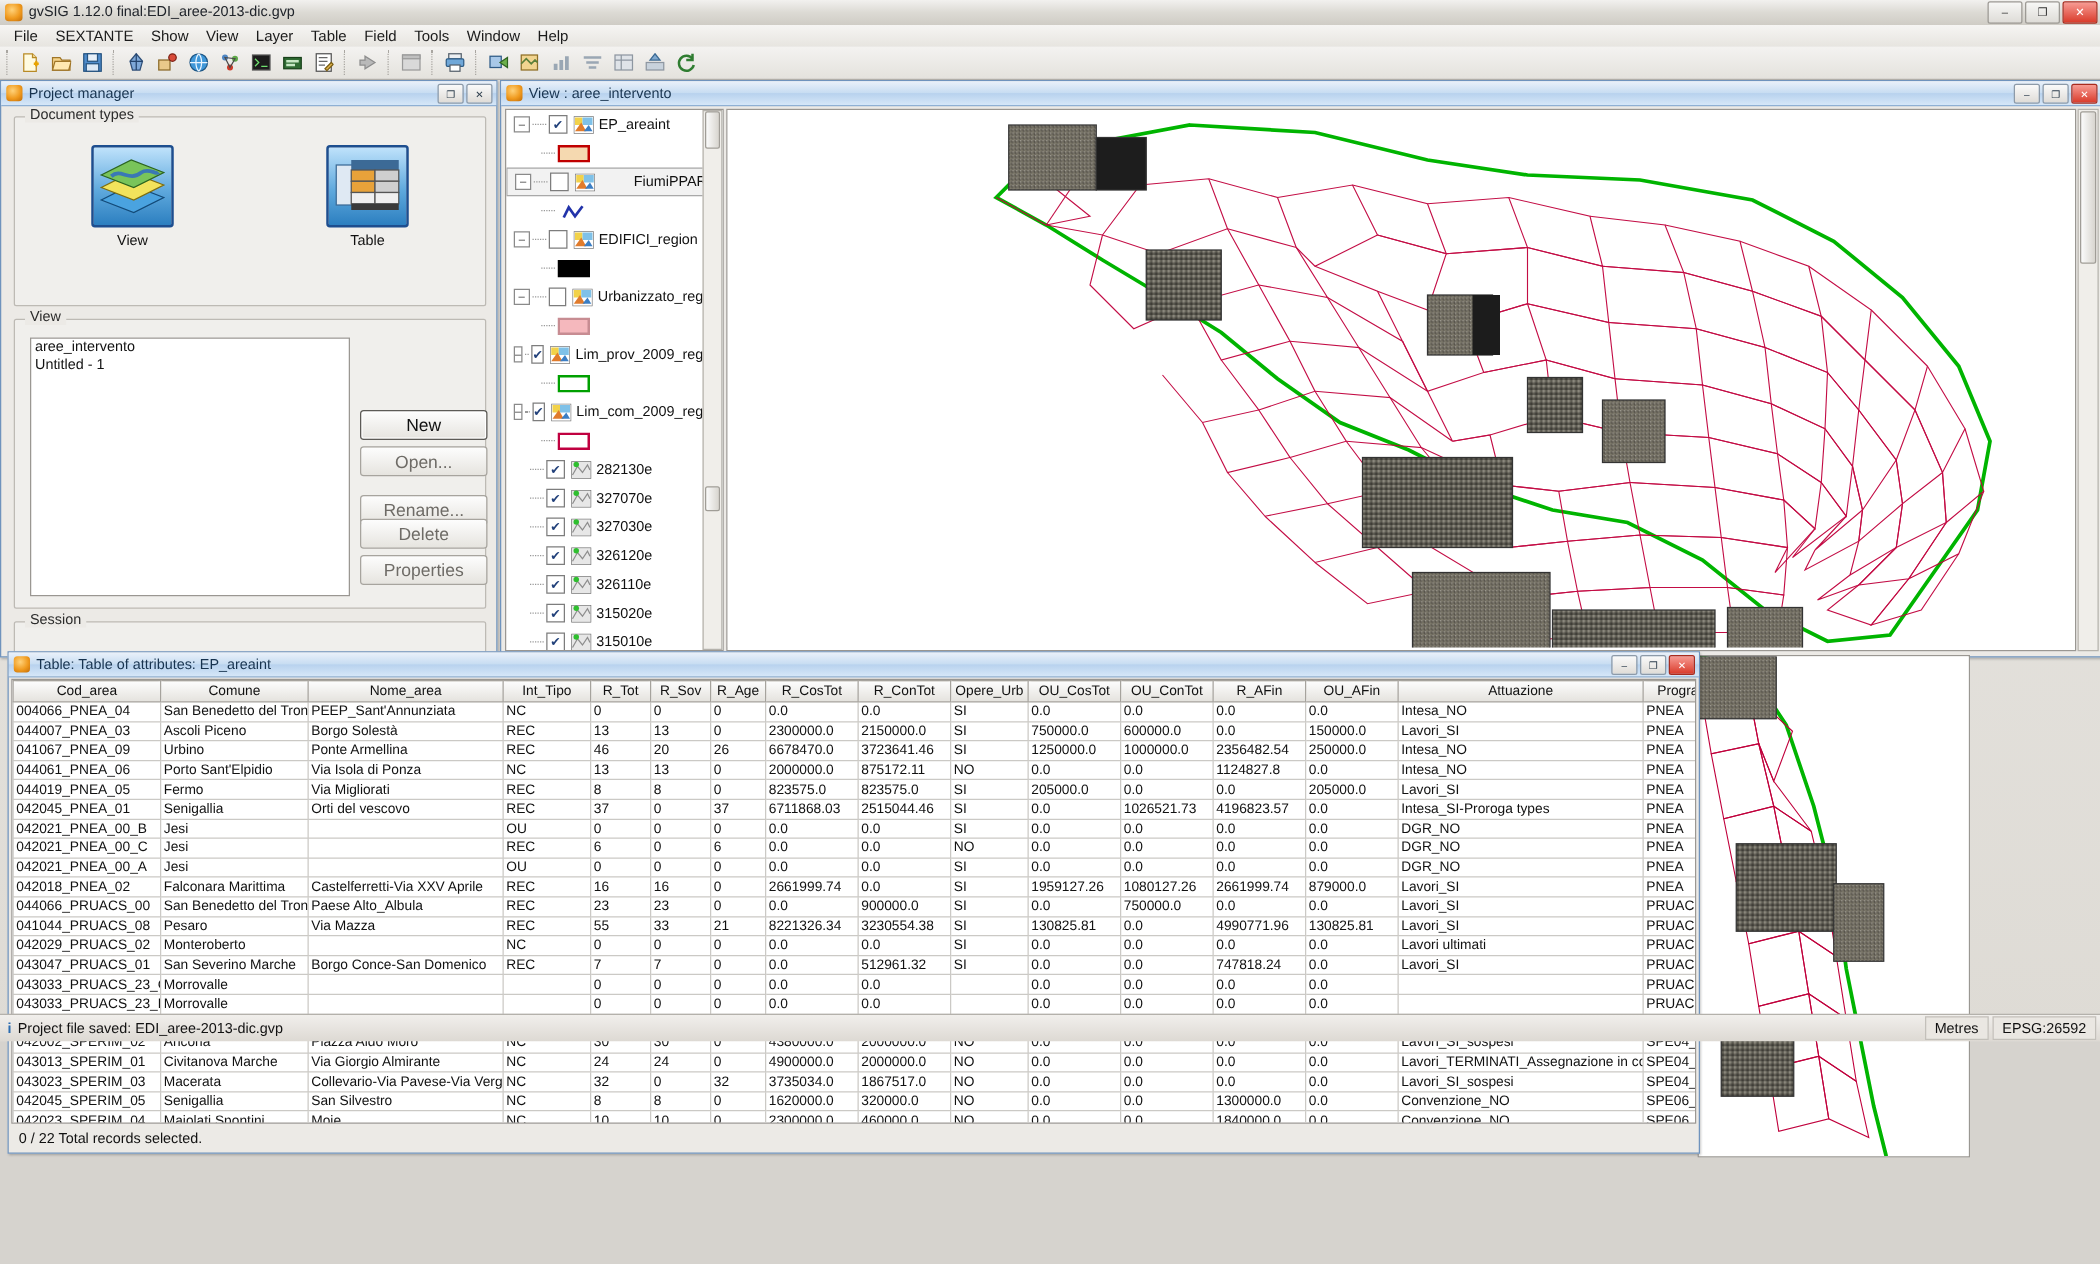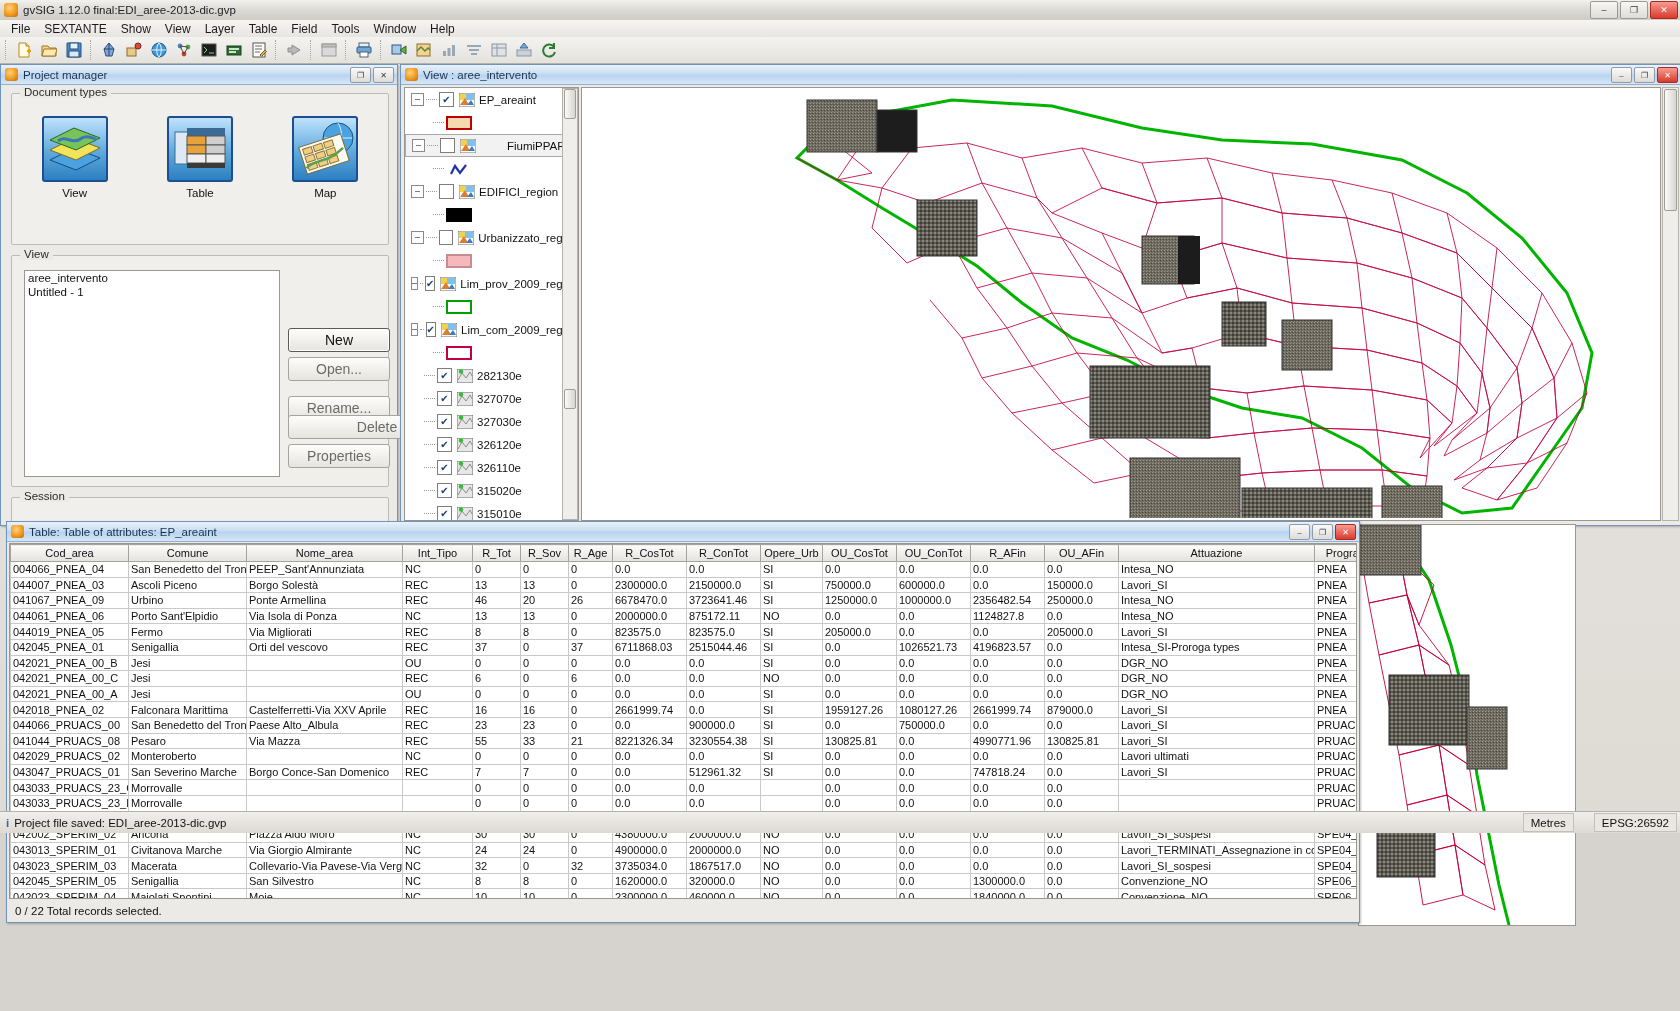--- a/index.html
+++ b/index.html
@@ -343,57 +343,33 @@
               <rect x="37" y="18" width="19" height="9" fill="#cfcfcf" stroke="#555"></rect>
               <rect x="18" y="27" width="19" height="9" fill="#e8a23a" stroke="#555"></rect>
               <rect x="37" y="27" width="19" height="9" fill="#cfcfcf" stroke="#555"></rect>
               <rect x="18" y="36" width="19" height="9" fill="#efefef" stroke="#555"></rect>
               <rect x="37" y="36" width="19" height="9" fill="#efefef" stroke="#555"></rect>
               <rect x="18" y="45" width="38" height="5" fill="#3a3a3a"></rect>
             </svg>
           </div>
           <div class="doc-cap">Table</div>
         </div>
-        <div class="doctype">
-          <div class="doc-img">
-            <svg viewBox="0 0 62 62" width="62" height="62">
-              <circle cx="44" cy="20" r="15" fill="#4aa3e0" stroke="#18537f"></circle>
-              <path d="M30 20h28M44 5c5 7 5 23 0 30" fill="none" stroke="#d8efff"></path>
-              <g transform="rotate(-18 30 36)">
-                <rect x="8" y="22" width="44" height="28" fill="#fdfaf2" stroke="#7c6a36"></rect>
-                <g fill="#f0cf85" stroke="#8b7434">
-                  <rect x="11" y="25" width="9" height="6"></rect>
-                    <rect x="22" y="25" width="9" height="6"></rect>
-                    <rect x="33" y="25" width="9" height="6"></rect>
-                  <rect x="11" y="33" width="9" height="6"></rect>
-                    <rect x="22" y="33" width="9" height="6"></rect>
-                    <rect x="33" y="33" width="9" height="6"></rect>
-                  <rect x="11" y="41" width="9" height="6"></rect>
-                    <rect x="22" y="41" width="9" height="6"></rect>
-                    <rect x="33" y="41" width="9" height="6"></rect>
-                </g>
-                <path d="M9 44 C20 38, 30 46, 50 36" fill="none" stroke="#5ba04a" stroke-width="2.5"></path>
-              </g>
-            </svg>
-          </div>
-          <div class="doc-cap">Map</div>
-        </div>
       </div>
     </div>
 
     <div class="groupbox" style="left:10px; top:190px; width:376px; height:230px;">
       <span class="gb-label">View</span>
       <div class="listbox" style="left:12px; top:14px; width:254px; height:205px;">
         <div>aree_intervento</div>
         <div>Untitled - 1</div>
       </div>
       <div class="pmbtn primary" style="left:276px; top:72px;">New</div>
       <div class="pmbtn" style="left:276px; top:101px;">Open...</div>
       <div class="pmbtn" style="left:276px; top:140px;">Rename...</div>
-      <div class="pmbtn" style="left:276px; top:159px;padding-left:38px;">Delete</div>
+      <div class="pmbtn" style="left:276px; top:159px;">Delete</div>
       <div class="pmbtn" style="left:276px; top:188px;">Properties</div>
     </div>
 
     <div class="groupbox" style="left:10px; top:432px; width:376px; height:60px;">
       <span class="gb-label">Session</span>
     </div>
   </div>
 
   <div class="iwin" id="viewwin">
     <div class="iwin-title">
@@ -1259,19 +1235,19 @@
           </tbody>
       </table>
     </div>
 
     <div class="tbl-status">0 / 22 Total records selected.</div>
   </div>
 
   <div class="statusbar">
     <span style="margin:0 5px 0 6px; color:#2b6cb0; font-weight:bold;">i</span>
     <span>Project file saved: EDI_aree-2013-dic.gvp</span>
-    <div style="margin-left:auto; display:flex;gap:17px;">
+    <div style="margin-left:auto; display:flex;">
       <div class="sb-cell">Metres</div>
       <div class="sb-cell">EPSG:26592</div>
     </div>
   </div>
 
 </div>
 
 </body></html>

